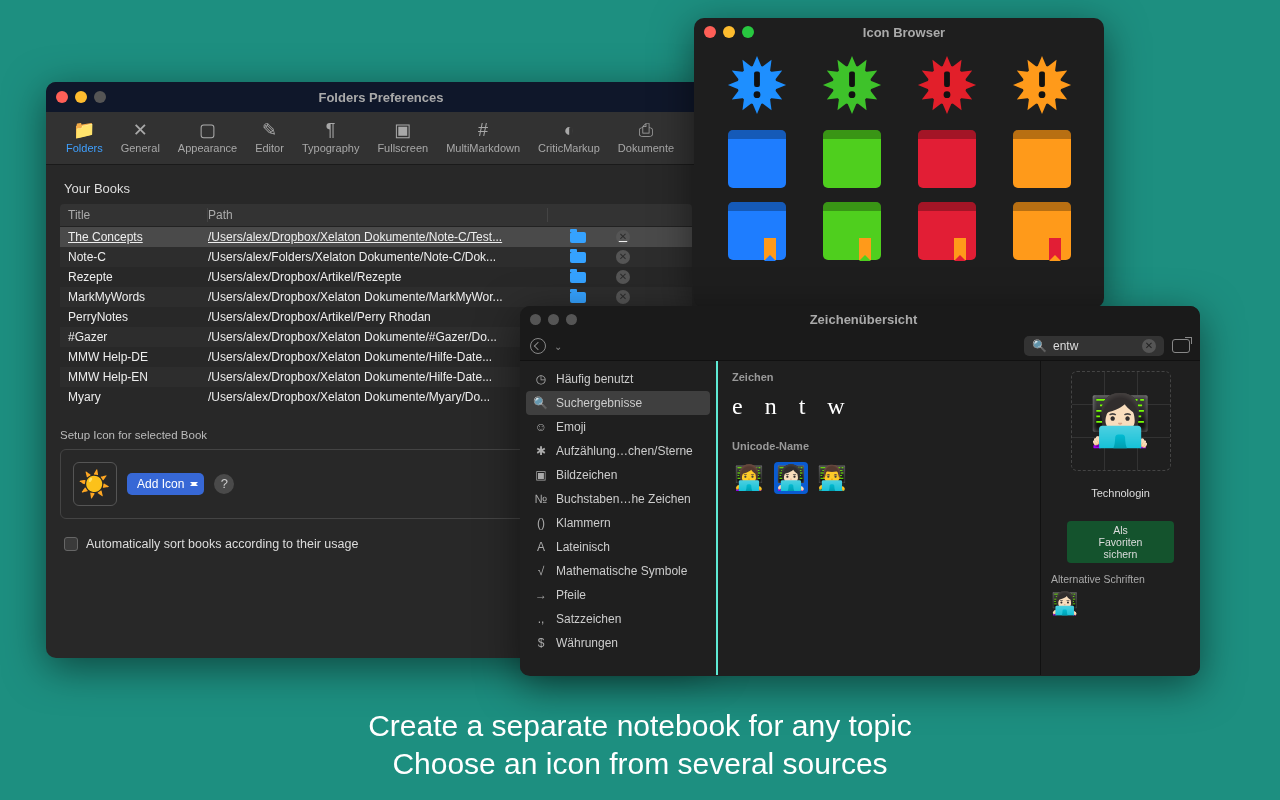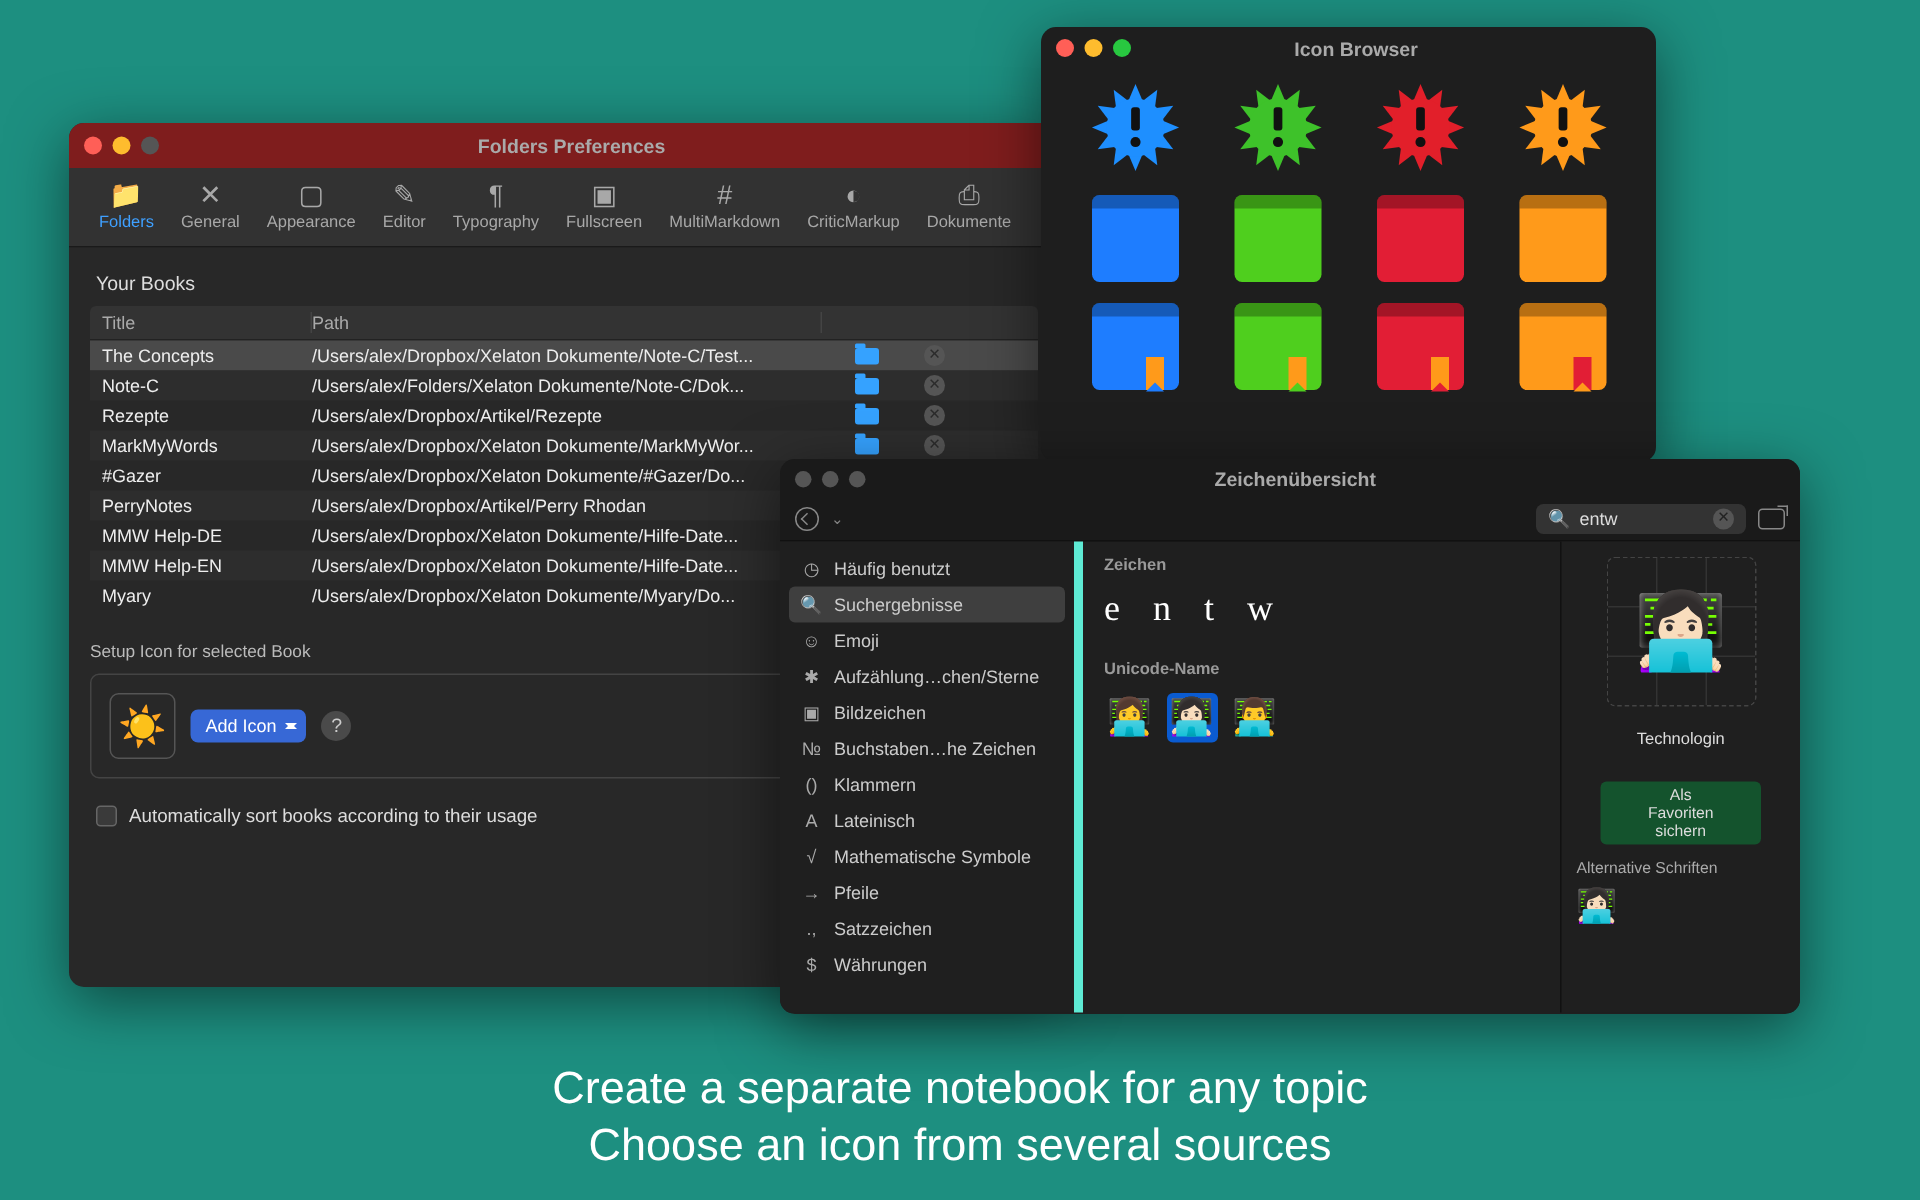--- a/index.html
+++ b/index.html
@@ -18,32 +18,32 @@
   .traffic { display: flex; gap: 7px; }
   .dot { width: 12px; height: 12px; border-radius: 50%; }
   .red { background: #ff5f57; }
   .yellow { background: #febc2e; }
   .green { background: #28c840; }
   .grey { background: #555; }
   .wtitle { flex: 1; text-align: center; font-size: 13px; color: #aaa; font-weight: 600; }
 
   
   #prefs { left: 46px; top: 82px; width: 660px; height: 576px; background:#282828; }
-  #prefs .titlebar { height: 30px; background:#7f1d1d; }
+  #prefs .titlebar { height: 30px; background:#0f172a; }
   .toolbar { display: flex; padding: 4px 14px 8px; gap: 6px; background:#323232; border-bottom:1px solid #1a1a1a;}
   .titem { flex:0 0 auto; text-align:center; color:#a8a8a8; font-size:11px; padding:2px 6px; border-radius:5px; }
   .titem.sel { color:#3fa0ff; }
   .ticon { display:flex; align-items:center; justify-content:center; height:24px; font-size:18px;}
   .section-lbl { padding: 16px 18px 8px; font-size:13px; color:#ddd;}
   .table { margin:0 14px; border-radius:4px; overflow:hidden;}
   .thead, .trow { display:grid; grid-template-columns: 140px 340px 60px 30px; align-items:center; font-size:12px; }
   .thead { background:#333; color:#aaa; padding:4px 8px; border-bottom:1px solid #222;}
   .thead > div { border-right:1px solid #444; padding-right:4px;}
   .trow { padding:3px 8px; color:#eee;}
-  .trow.sel { background:#4a4a4a; }
+  .trow.sel { background:#4a4a4a;text-decoration:underline; }
   .trow:nth-child(even):not(.sel){ background:#2d2d2d;}
   .folder-icon { width:16px; height:11px; background:#35a2ff; border-radius:2px; position:relative; margin:auto;}
   .folder-icon::before{content:"";position:absolute;top:-3px;left:0;width:7px;height:3px;background:#35a2ff;border-radius:1px 1px 0 0;}
   .del-icon { width:14px;height:14px;border-radius:50%;background:#555;color:#2b2b2b;font-size:10px;line-height:14px;text-align:center;margin:auto;}
   .setup { margin:22px 14px 0; }
   .setup-title { font-size:11.5px; color:#bbb; margin-bottom:8px;}
   .setup-box { border:1px solid #444; border-radius:6px; padding:12px; display:flex; align-items:center; gap:10px;}
   .sun-box { width:44px;height:44px;border:1px solid #555;border-radius:6px;display:flex;align-items:center;justify-content:center;font-size:26px;}
   .dropdown { background:#3768d6; color:#fff; font-size:12px; padding:4px 20px 4px 10px; border-radius:5px; position:relative;}
   .dropdown::after{content:"";position:absolute;right:6px;top:5px;border:4px solid transparent;border-bottom-color:#fff;}
@@ -71,21 +71,21 @@
   .spacer{flex:1;}
   .search { background:#333; border-radius:5px; padding:3px 8px; display:flex; align-items:center; gap:6px; font-size:12px; color:#aaa; width:140px;}
   .search .clear{width:14px;height:14px;border-radius:50%;background:#555;font-size:10px;line-height:14px;text-align:center;color:#222;}
   .exp-icon{width:18px;height:14px;border:1.5px solid #888;border-radius:3px;position:relative;}
   .exp-icon::after{content:"";position:absolute;right:-3px;top:-3px;width:6px;height:6px;border-top:1.5px solid #888;border-right:1.5px solid #888;}
   .zbody { display:flex; height:calc(100% - 56px);}
   .zside { width:196px; background:#1f1f1f; padding:6px; font-size:12px; color:#ccc;}
   .zcat { display:flex; align-items:center; gap:8px; padding:5px 8px; border-radius:4px; white-space:nowrap; overflow:hidden; text-overflow:ellipsis;}
   .zcat.sel { background:#3f3f3f;}
   .zi { width:14px; display:inline-flex; justify-content:center; color:#aaa; font-size:12px;}
-  .zmain { flex:1; padding:10px 14px; border-left:6px solid #5eead4; color:#ccc; font-size:12px;}
+  .zmain { flex:1; padding:10px 14px; border-left:2px solid #5eead4; color:#ccc; font-size:12px;}
   .zmain h4{font-size:11px;color:#999;font-weight:600;margin-bottom:10px;}
   .chars { font-size:24px; letter-spacing:22px; color:#fff; margin-bottom:20px; font-family:ui-serif,Georgia,serif;}
   .emorow { display:flex; gap:8px; margin-top:10px;}
   .emoji { font-size:24px; padding:2px; border-radius:4px;}
   .emoji.sel{background:#0a5bd1;}
   .zright { width:160px; background:#1f1f1f; border-left:1px solid #111; padding:10px; text-align:center; font-size:11px;}
   .preview { width:100px;height:100px;margin:0 auto 6px;border:1px dashed #444;border-radius:6px;display:flex;align-items:center;justify-content:center;font-size:50px; position:relative;}
   .preview::before,.preview::after{content:"";position:absolute;background:#333;}
   .preview::before{left:33%;top:0;bottom:0;width:1px;box-shadow:33px 0 #333;}
   .preview::after{top:33%;left:0;right:0;height:1px;box-shadow:0 33px #333;}
@@ -190,28 +190,28 @@
           <div>MarkMyWords</div>
           <div style="overflow:hidden;text-overflow:ellipsis;white-space:nowrap">/Users/alex/Dropbox/Xelaton Dokumente/MarkMyWor...</div>
           <div>
             <div class="folder-icon"></div>
           </div>
           <div>
             <div class="del-icon">✕</div>
           </div>
         </div>
         <div class="trow">
+          <div>PerryNotes</div>
+          <div style="overflow:hidden;text-overflow:ellipsis;white-space:nowrap">/Users/alex/Dropbox/Artikel/Perry Rhodan</div>
+          <div></div>
+          <div></div>
+        </div>
+        <div class="trow">
           <div>#Gazer</div>
           <div style="overflow:hidden;text-overflow:ellipsis;white-space:nowrap">/Users/alex/Dropbox/Xelaton Dokumente/#Gazer/Do...</div>
-          <div></div>
-          <div></div>
-        </div>
-        <div class="trow">
-          <div>PerryNotes</div>
-          <div style="overflow:hidden;text-overflow:ellipsis;white-space:nowrap">/Users/alex/Dropbox/Artikel/Perry Rhodan</div>
           <div></div>
           <div></div>
         </div>
         <div class="trow">
           <div>MMW Help-DE</div>
           <div style="overflow:hidden;text-overflow:ellipsis;white-space:nowrap">/Users/alex/Dropbox/Xelaton Dokumente/Hilfe-Date...</div>
           <div></div>
           <div></div>
         </div>
         <div class="trow">

